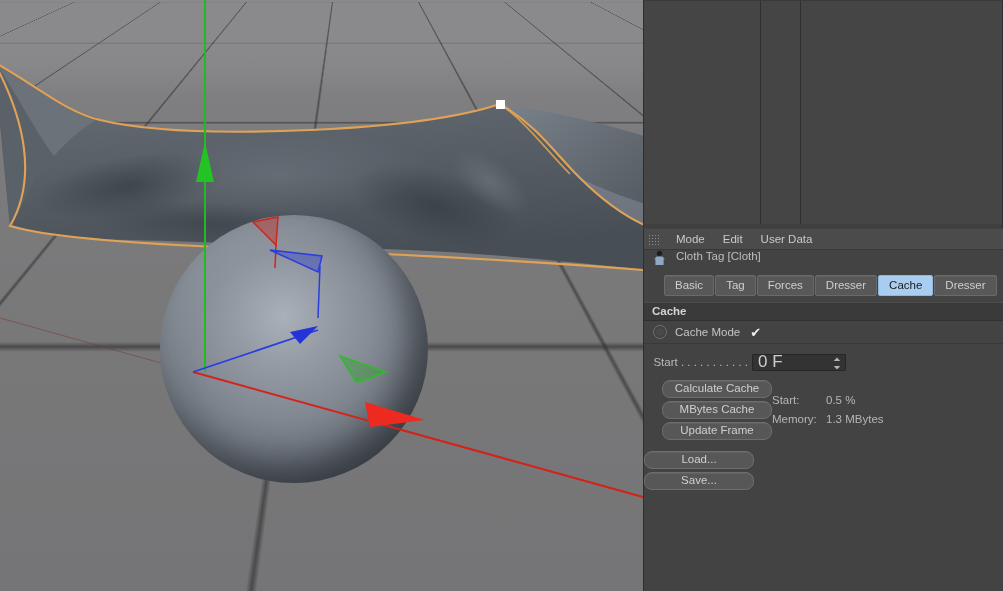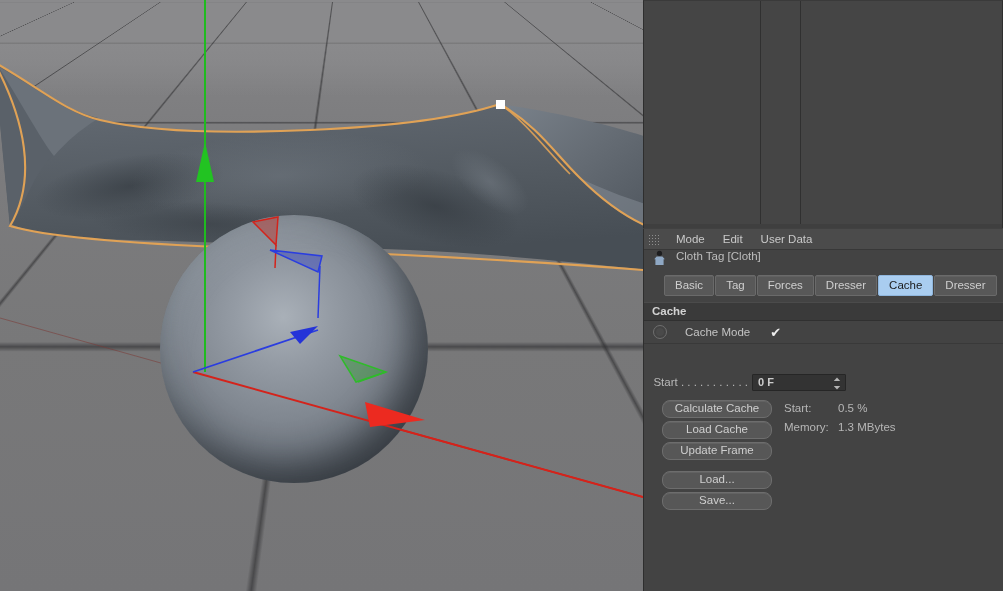--- a/index.html
+++ b/index.html
@@ -60,37 +60,37 @@
   .tabs{display:flex;padding:0 20px;gap:1px;margin-top:1px;}
   .tab{height:19px;line-height:19px;padding:0 10px;font-size:11.5px;color:#cfcfcf;
        background:#585858;border:1px solid #6a6a6a;border-radius:2px;cursor:default;
        box-shadow:inset 0 1px 0 rgba(255,255,255,.06);}
   .tab.sel{background:#a9cdf0;border-color:#8fb6dd;color:#1b1b1b;}
 
   .grouphdr{margin-top:6px;height:17px;line-height:17px;padding-left:8px;
      background:#3a3a3a;border-top:1px solid #4b4b4b;border-bottom:1px solid #303030;
      color:#d3d3d3;font-size:11.5px;font-weight:bold;}
 
-  .chkrow{display:flex;align-items:center;height:22px;padding-left:9px;gap:18px;
+  .chkrow{display:flex;align-items:center;height:22px;padding-left:9px;gap:8px;
           border-bottom:1px solid #393939;}
   .radio{width:12px;height:12px;border-radius:50%;background:#4a4a4a;
          border:1px solid #6e6e6e;box-shadow:inset 0 0 0 2px #434343;}
   .chklbl{color:#c4c4c4;font-size:11.5px;}
   .chkmark{color:#ededed;font-size:13px;line-height:1;margin-left:2px;font-weight:bold;}
 
-  .startrow{display:flex;align-items:center;height:20px;margin-top:28px;}
+  .startrow{display:flex;align-items:center;height:20px;margin-top:8px;}
   .startlbl{color:#b9b9b9;font-size:11.5px;width:104px;text-align:right;
             padding-right:4px;white-space:nowrap;overflow:hidden;}
   .numfield{position:relative;width:94px;height:17px;background:#333333;
      border:1px solid #262626;border-radius:1px;display:flex;align-items:center;
      padding-left:5px;box-sizing:border-box;}
-  .numfield .val{color:#cccccc;font-size:11px;font-weight:bold;}
+  .numfield .val{color:#cccccc;font-size:17px;}
   .spin{position:absolute;right:4px;top:2px;width:8px;height:13px;}
 
-  .btnrow{display:flex;align-items:flex-start;gap:12px;}
+  .btnrow{display:flex;align-items:center;}
   .btn{width:108px;height:16px;line-height:15px;text-align:center;font-size:11.5px;
        color:#cfcfcf;background:#575757;border:1px solid #6d6d6d;border-radius:8px;
        cursor:default;box-shadow:inset 0 1px 0 rgba(255,255,255,.07);}
   .infoline{color:#b6b6b6;font-size:11.5px;line-height:17px;white-space:pre;}
   .infokey{display:inline-block;width:54px;}
 </style>
 </head>
 <body>
 
 <div id="app">
@@ -238,29 +238,29 @@
           <svg class="spin" viewBox="0 0 8 13">
             <polygon points="4,0.5 7.2,4 0.8,4" fill="#b5b5b5"></polygon>
             <polygon points="4,12.5 7.2,9 0.8,9" fill="#b5b5b5"></polygon>
           </svg>
         </div>
       </div>
 
       <div class="btnrow" style="margin-top:8px;padding-left:18px;">
         <div>
           <div class="btn">Calculate Cache</div>
-          <div class="btn" style="margin-top:3px">Load Cache</div>
+          <div class="btn" style="margin-top:3px">MBytes Cache</div>
           <div class="btn" style="margin-top:3px">Update Frame</div>
         </div>
         <div>
           <div class="infoline"><span class="infokey">Start:</span><span>0.5 %</span></div>
           <div class="infoline" style="margin-top:2px"><span class="infokey">Memory:</span><span>1.3 MBytes</span></div>
         </div>
       </div>
 
-      <div style="margin-top:11px;padding-left:18px;">
+      <div style="margin-top:11px;">
         <div class="btn">Load...</div>
         <div class="btn" style="margin-top:3px">Save...</div>
       </div>
 
     </div>
   </div>
 </div>
 
 </body></html>

